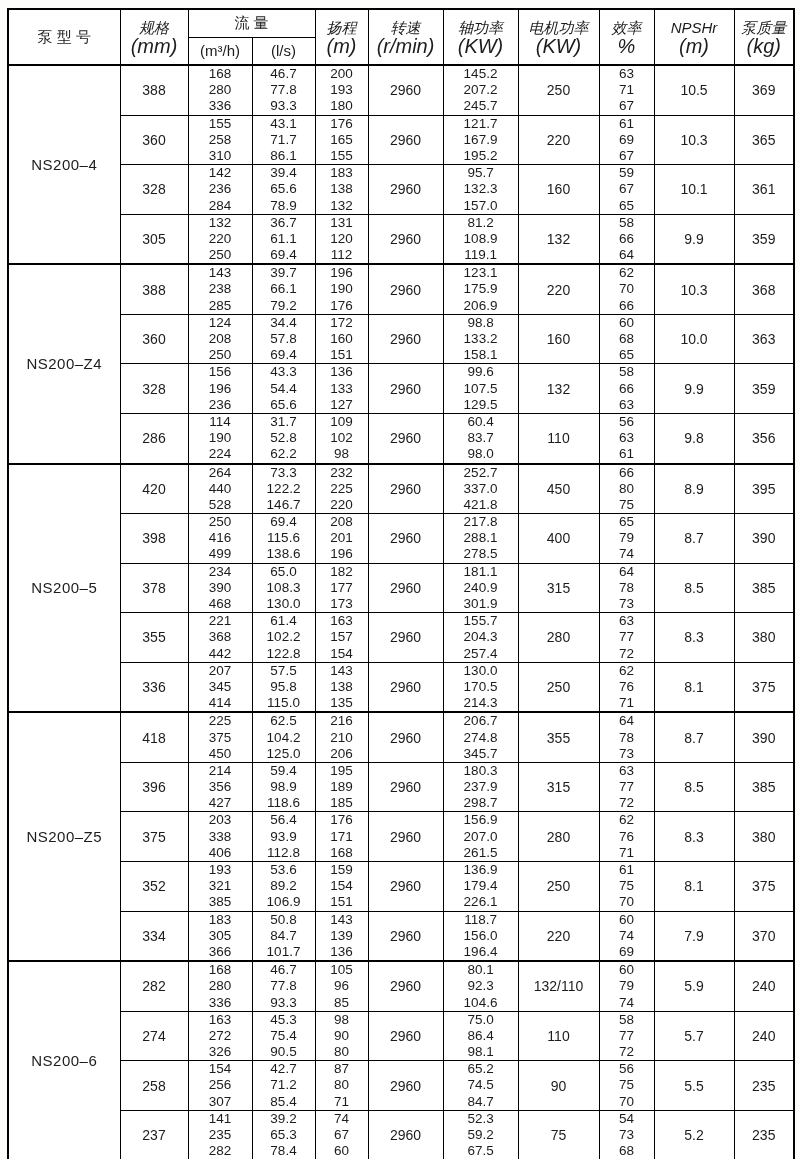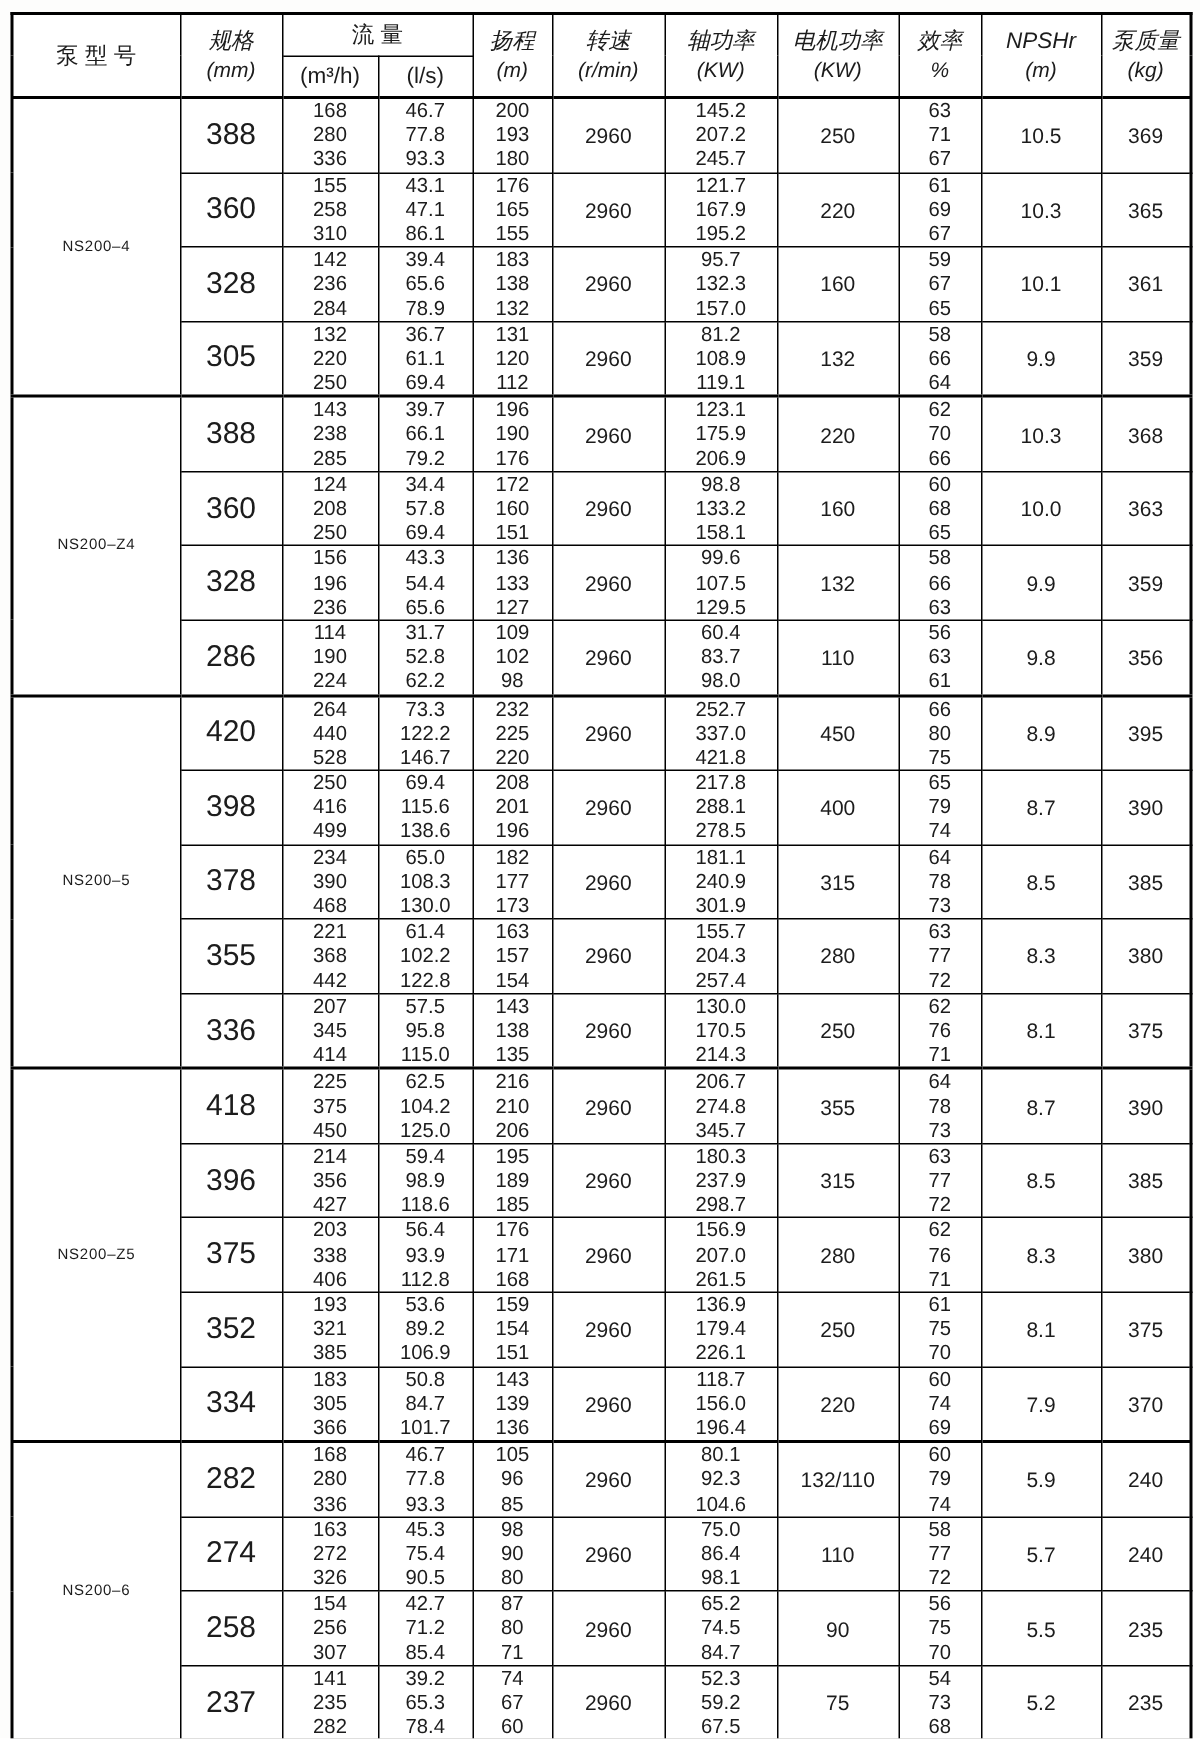--- a/index.html
+++ b/index.html
@@ -30,29 +30,29 @@
     padding: 0;
     text-align: center;
     vertical-align: middle;
     font-weight: normal;
     color: #1c1c1c;
     overflow: hidden;
   }
   thead th { font-size: 15px; }
   thead .hrow1 th { height: 28px; }
   thead .hrow2 th { height: 28px; }
-  th .u { font-size: 14px; }
+  th .u { font-size: 20px; }
   th .two-line div { line-height: 19px; font-style: italic; }
   tbody td { font-size: 14px; height: 48px; }
   tbody tr.group-start td { border-top: 2px solid #000; }
   td.model-cell {
-    font-size: 10px;
+    font-size: 15px;
     letter-spacing: 0.5px;
   }
-  td.spec-cell { font-size: 20px; }
+  td.spec-cell { font-size: 14px; }
   .ml { line-height: 16.2px; font-size: 13.5px; }
   .ml div { height: 16.2px; }
 </style>
 </head>
 <body>
 
 <div class="page">
   <table class="spec-table">
     <colgroup>
       <col style="width:112px">
@@ -174,21 +174,21 @@
           <td>
             <div class="ml">
               <div>155</div>
               <div>258</div>
               <div>310</div>
             </div>
           </td>
           <td>
             <div class="ml">
               <div>43.1</div>
-              <div>47.1</div>
+              <div>71.7</div>
               <div>86.1</div>
             </div>
           </td>
           <td>
             <div class="ml">
               <div>176</div>
               <div>165</div>
               <div>155</div>
             </div>
           </td>

